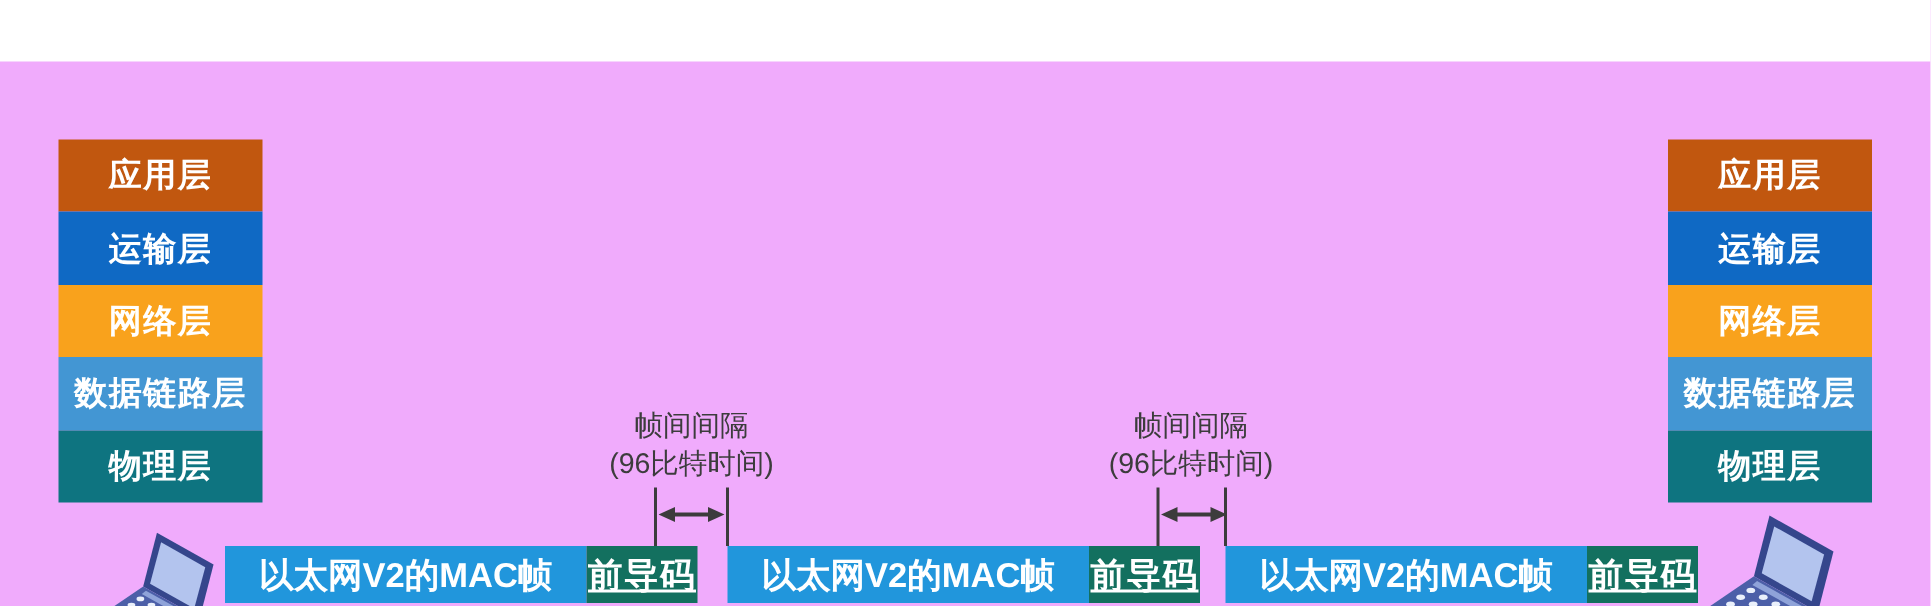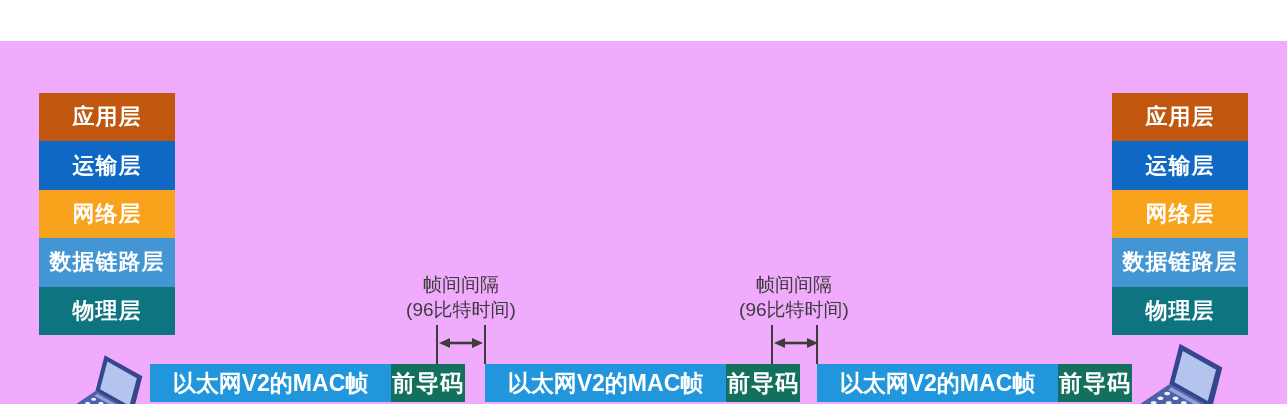--- a/index.html
+++ b/index.html
@@ -15,21 +15,21 @@
     color:#ffffff;font-size:22px;font-weight:bold;letter-spacing:1px;
   }
   
   .wire{position:absolute;left:100px;top:364px;width:1100px;height:7px;
         box-shadow:inset 0 1px 0 rgba(255,255,255,.35);}
   
   .frame{position:absolute;top:323px;height:38px;display:flex;z-index:3;}
   .frame .seg{display:flex;align-items:center;justify-content:center;
               color:#fff;font-weight:bold;font-size:23px;white-space:nowrap;}
   .frame .seg-mac{width:241px;}
-  .frame .seg-pre{width:74px;letter-spacing:1px;}
+  .frame .seg-pre{width:74px;letter-spacing:1px;text-decoration:underline;}
   
   .gap-text{position:absolute;top:231px;width:200px;text-align:center;
             color:#3C3C3C;font-weight:normal;font-size:19px;line-height:25px;z-index:2;}
   .tick{position:absolute;top:284px;width:2px;height:39px;background:#3C3C3C;z-index:2;}
   .arrow-svg{position:absolute;top:295px;height:14px;z-index:2;}
   
   .laptop{position:absolute;z-index:4;}
   .hidden-defs{position:absolute;width:0;height:0;overflow:hidden;}
 </style>
 </head>

